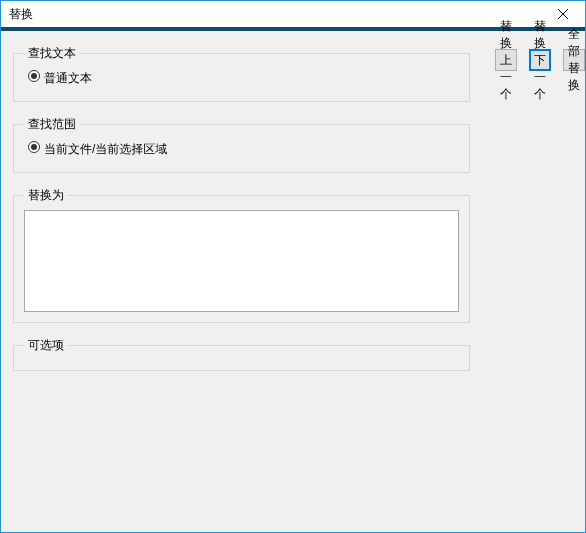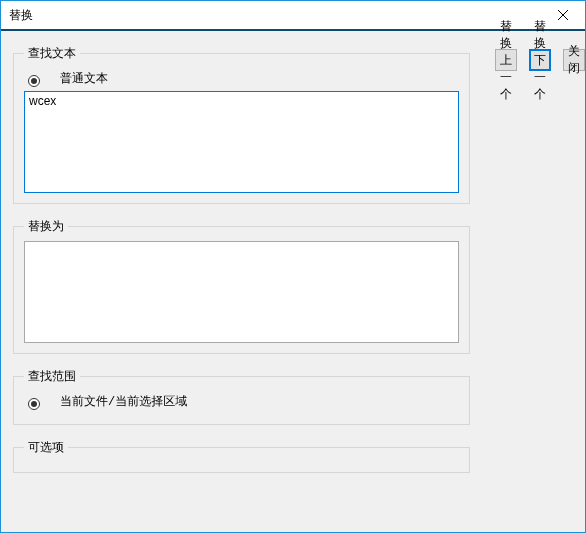--- a/index.html
+++ b/index.html
@@ -13,21 +13,21 @@
     width: 586px;
     height: 533px;
     border: 1px solid #1e90d8;
     background: #f0f0f0;
     display: flex;
     flex-direction: column;
   }
   .titlebar {
     height: 30px;
     background: #fff;
-    border-bottom: 2px solid #0c4a6e;
+    border-bottom: 4px solid #0c4a6e;
     display: flex;
     align-items: center;
     justify-content: space-between;
     padding-left: 8px;
   }
   .titlebar-title { color: #000; }
   .titlebar-close {
     width: 44px;
     height: 100%;
     display: flex;
@@ -64,24 +64,23 @@
     color: #000;
   }
   .radio-row, .check-row {
     display: flex;
     align-items: center;
     gap: 16px;
     padding: 2px 0 4px 4px;
   }
   .radio-item, .check-item {
     display: inline-flex;
-    align-items: flex-end;
-    gap: 20px;
+    align-items: flex-start;
+    gap: 4px;
     white-space: nowrap;
-    font-family: Liberation Mono, monospace;
   }
   .radio {
     width: 12px; height: 12px;
     border: 1px solid #333;
     border-radius: 50%;
     display: inline-flex;
     align-items: center;
     justify-content: center;
     background: #fff;
   }
@@ -157,49 +156,51 @@
     <div class="main-col">
 
       <fieldset class="group">
         <legend>查找文本</legend>
         <div class="radio-row">
           <span class="radio-item">
             <span class="radio checked"></span>
             <span>普通文本</span>
           </span>
         </div>
-        <div class="textarea find-text focused">wcex</div>
-      </fieldset>
-
-      <fieldset class="group">
-        <legend>替换为</legend>
-        <div class="textarea replace-text"></div>
       </fieldset>
 
       <fieldset class="group">
         <legend>查找范围</legend>
         <div class="radio-row">
           <span class="radio-item">
             <span class="radio checked"></span>
             <span>当前文件/当前选择区域</span>
           </span>
         </div>
       </fieldset>
 
+      <fieldset class="group">
+        <legend>替换为</legend>
+        <div class="textarea replace-text"></div>
+      </fieldset>
+
       <fieldset class="group last">
         <legend>可选项</legend>
       </fieldset>
 
     </div>
 
     <div class="side-col">
       <div class="btn">
         <span>替换上一个</span>
       </div>
       <div class="btn highlight">
         <span>替换下一个</span>
       </div>
       <div class="btn">
+        <span>全部替换</span>
+      </div>
+      <div class="btn">
         <span>关闭</span>
       </div>
     </div>
   </div>
 </div>
 
 </body></html>

